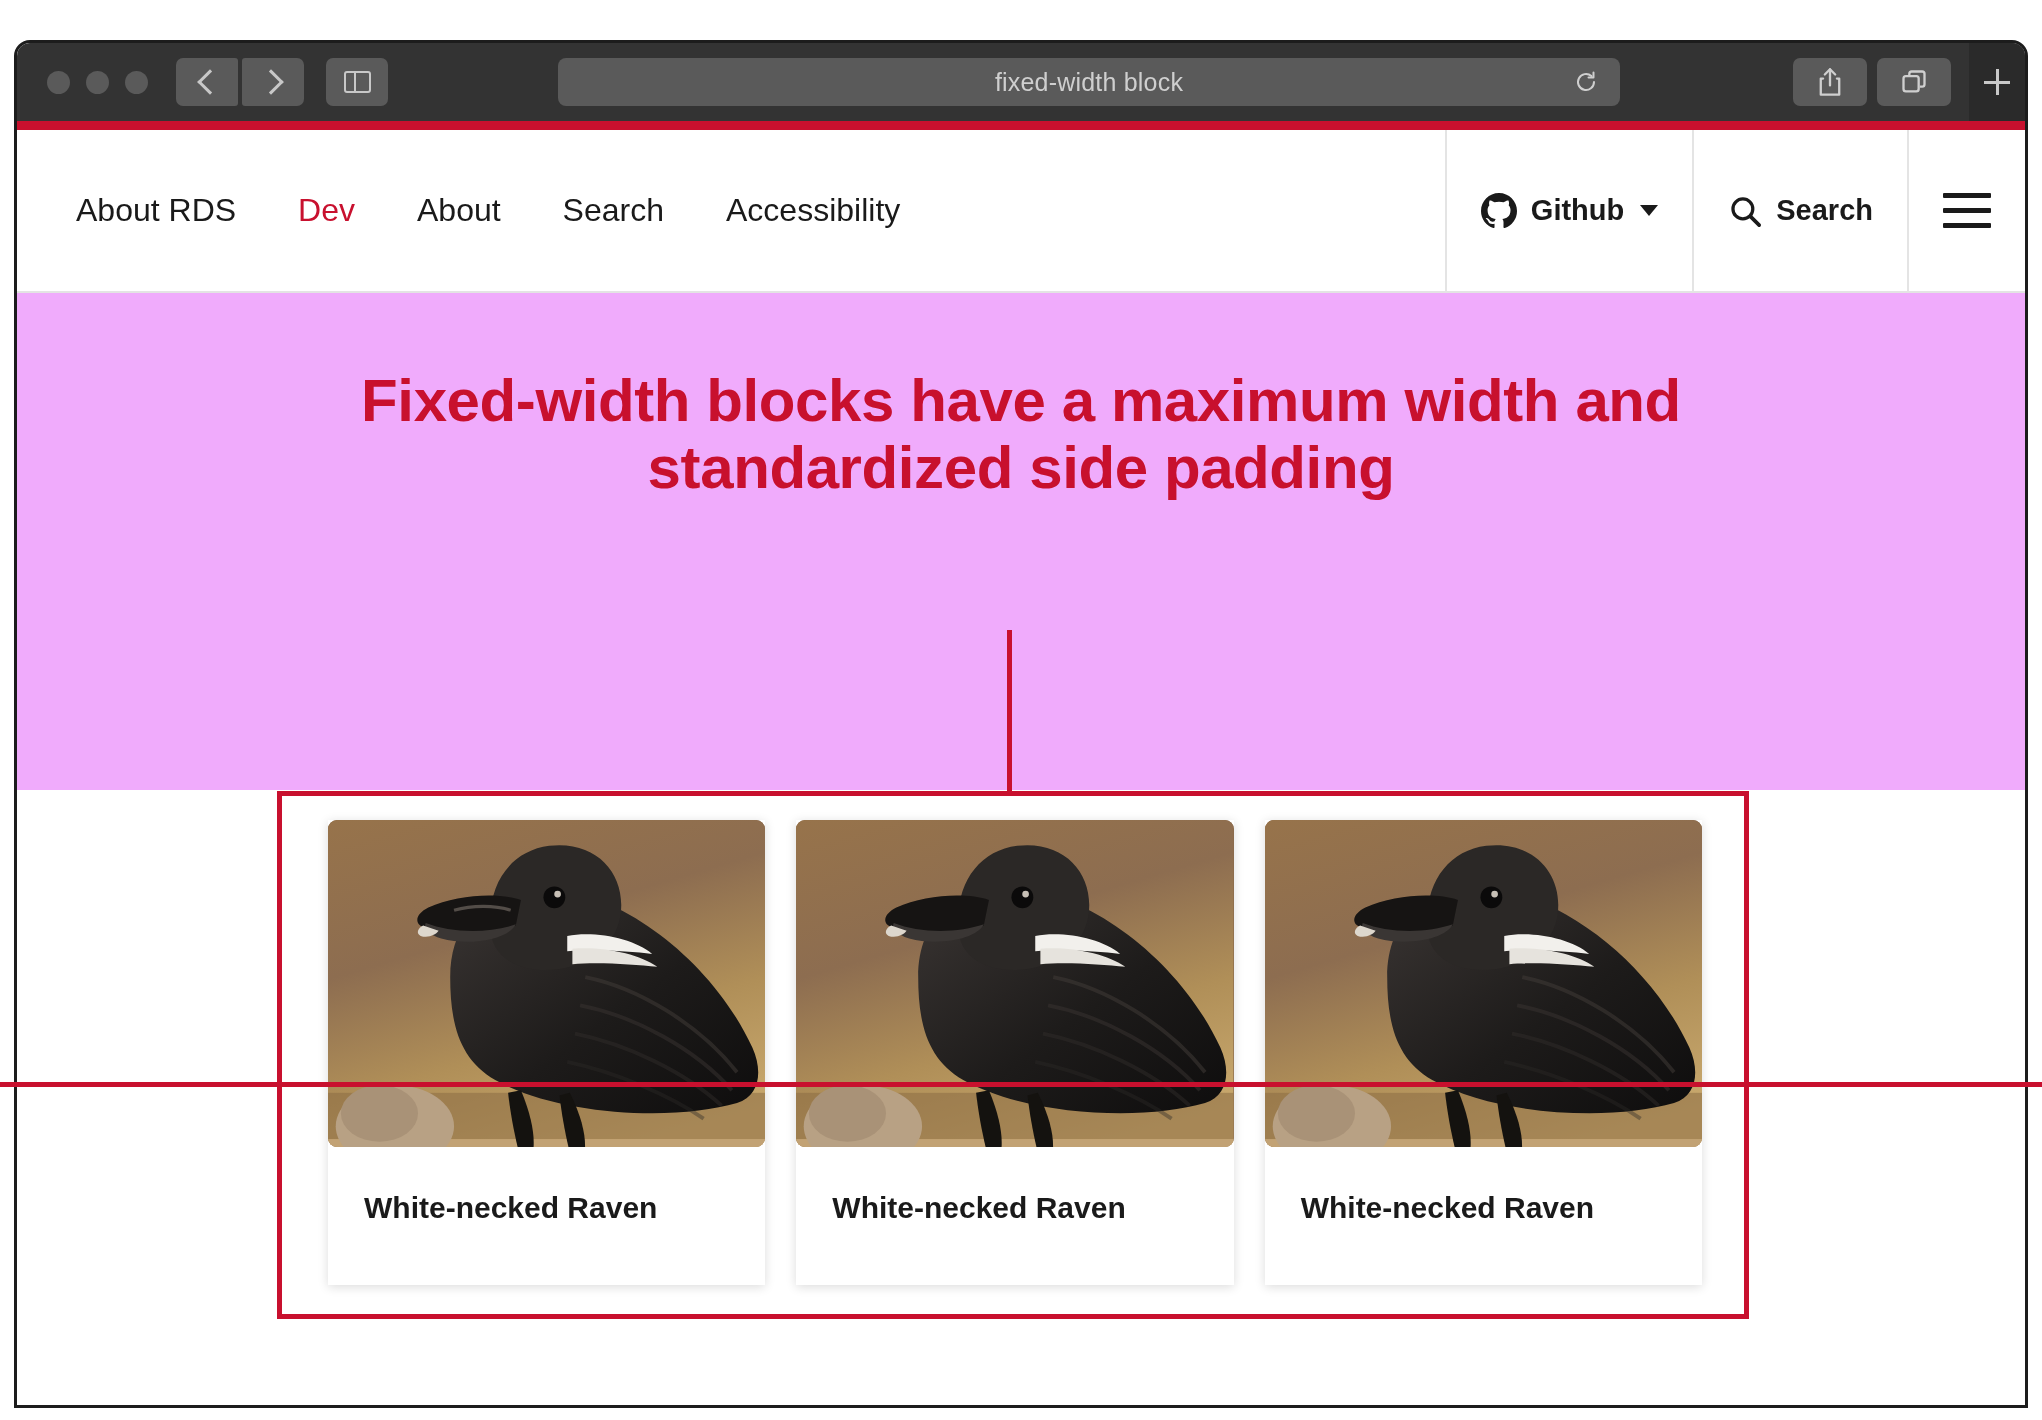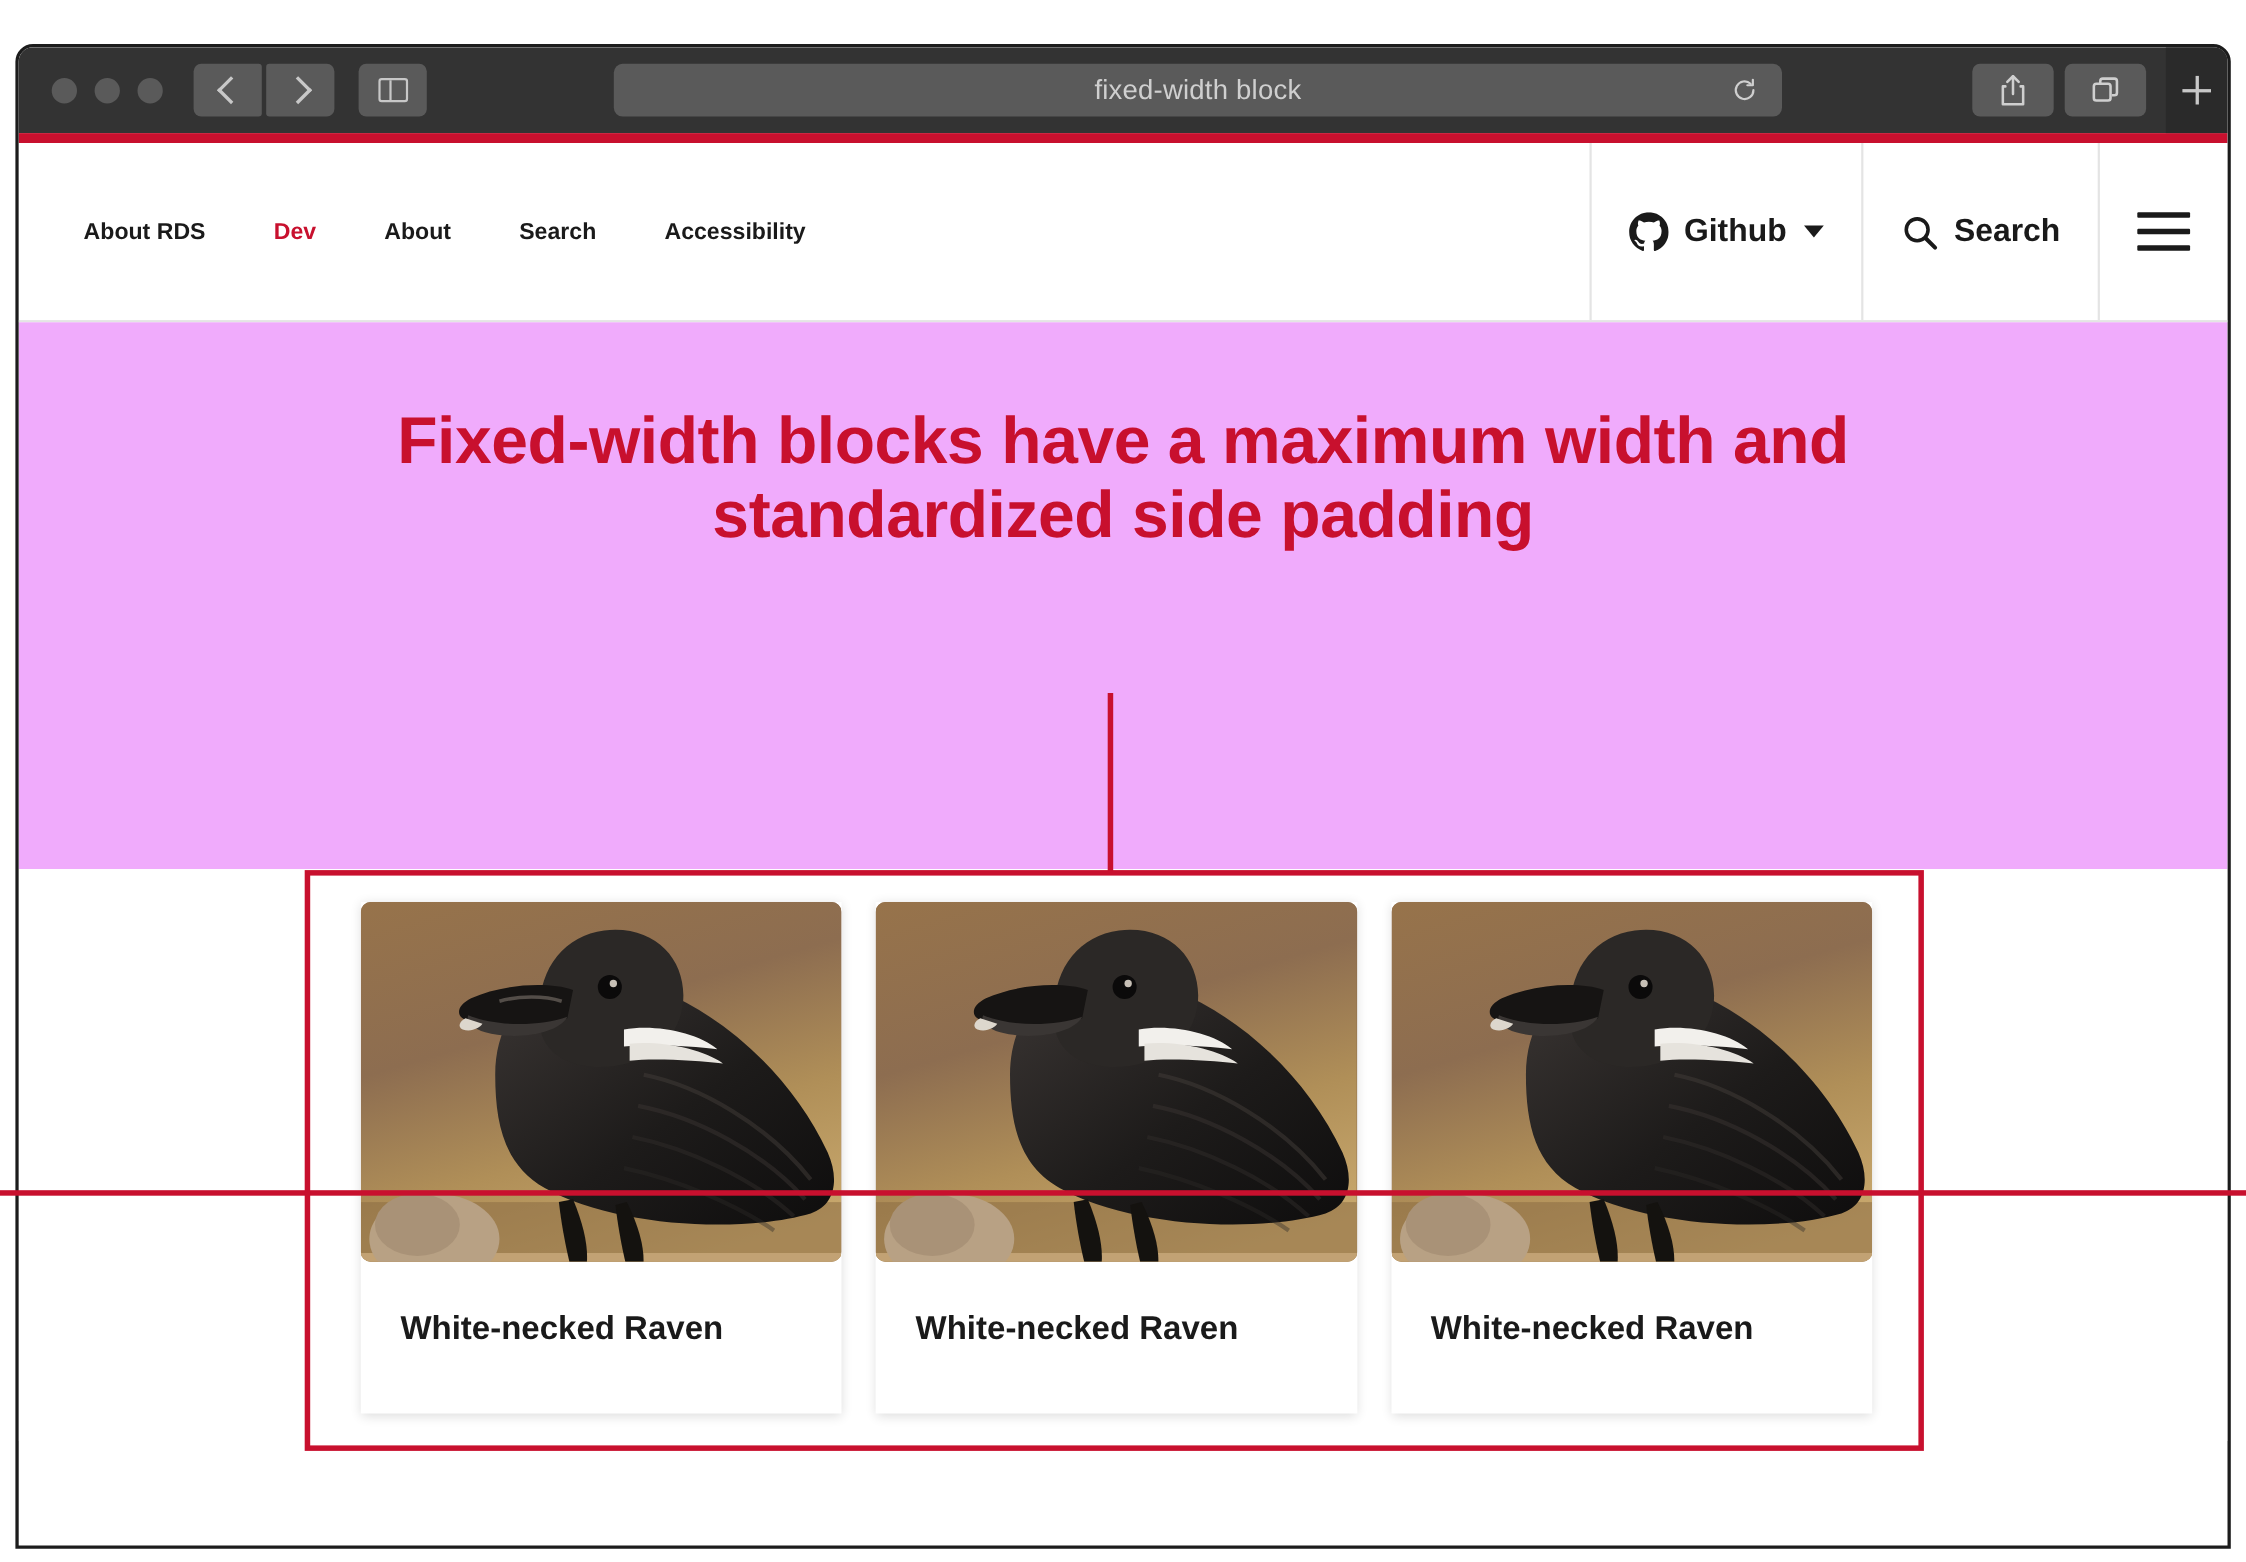--- a/index.html
+++ b/index.html
@@ -177,22 +177,22 @@
   .shield { width: 64px; height: 78px; flex: 0 0 auto; }
 
   .mainnav {
     flex: 1;
     display: flex;
     align-items: center;
     gap: 0;
     padding-left: 28px;
   }
   .navlink {
-    font-size: 21px;
-    font-weight: bold;
+    font-size: 32px;
+    font-weight: normal;
     color: #1a1a1a;
     padding: 0 31px;
     white-space: nowrap;
     text-decoration: none;
   }
   .navlink.active { color: #c8102e; }
 
   .header-group {
     display: flex;
     align-items: center;

